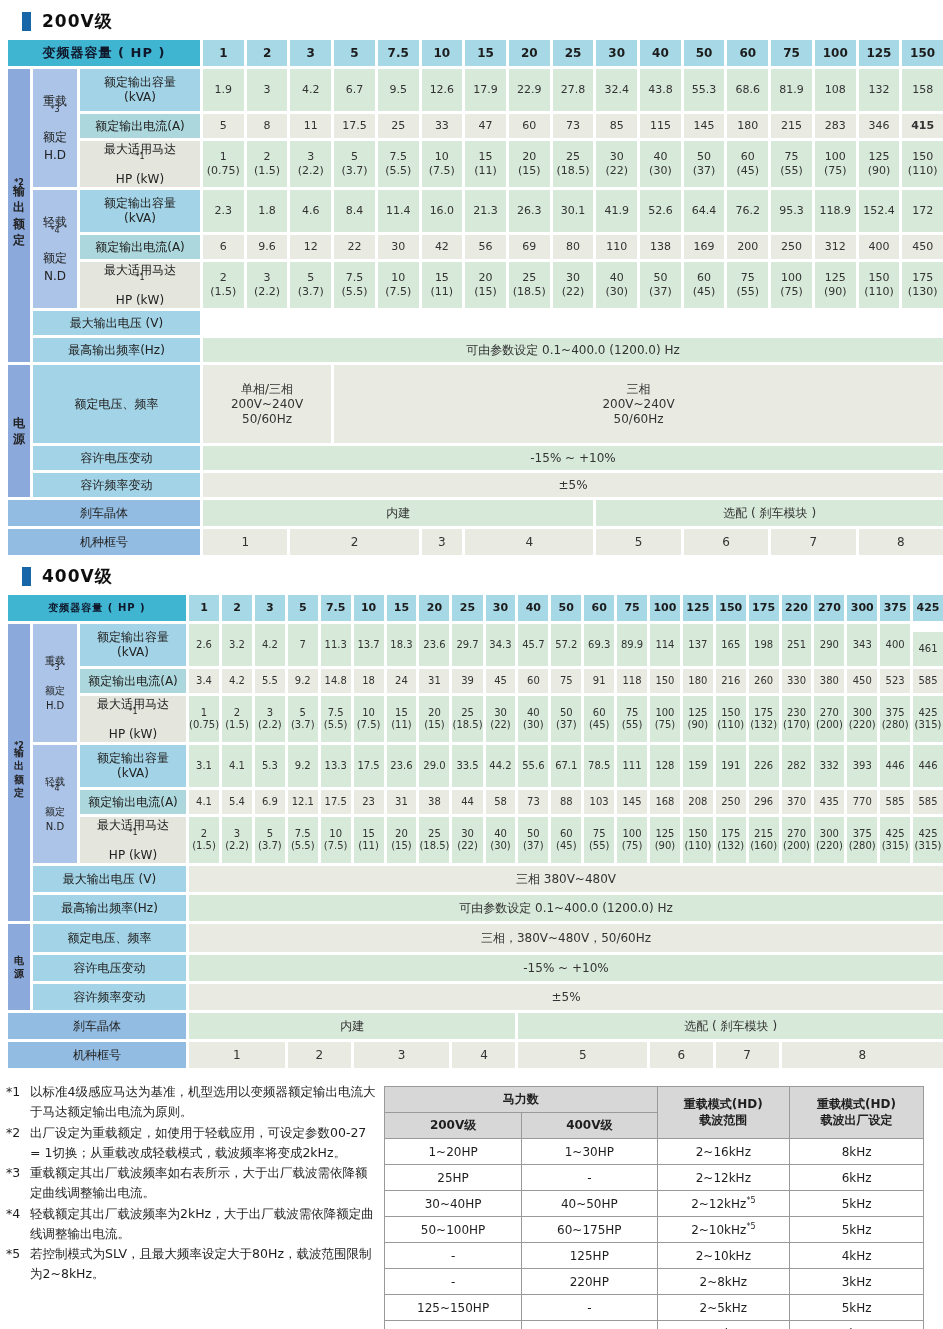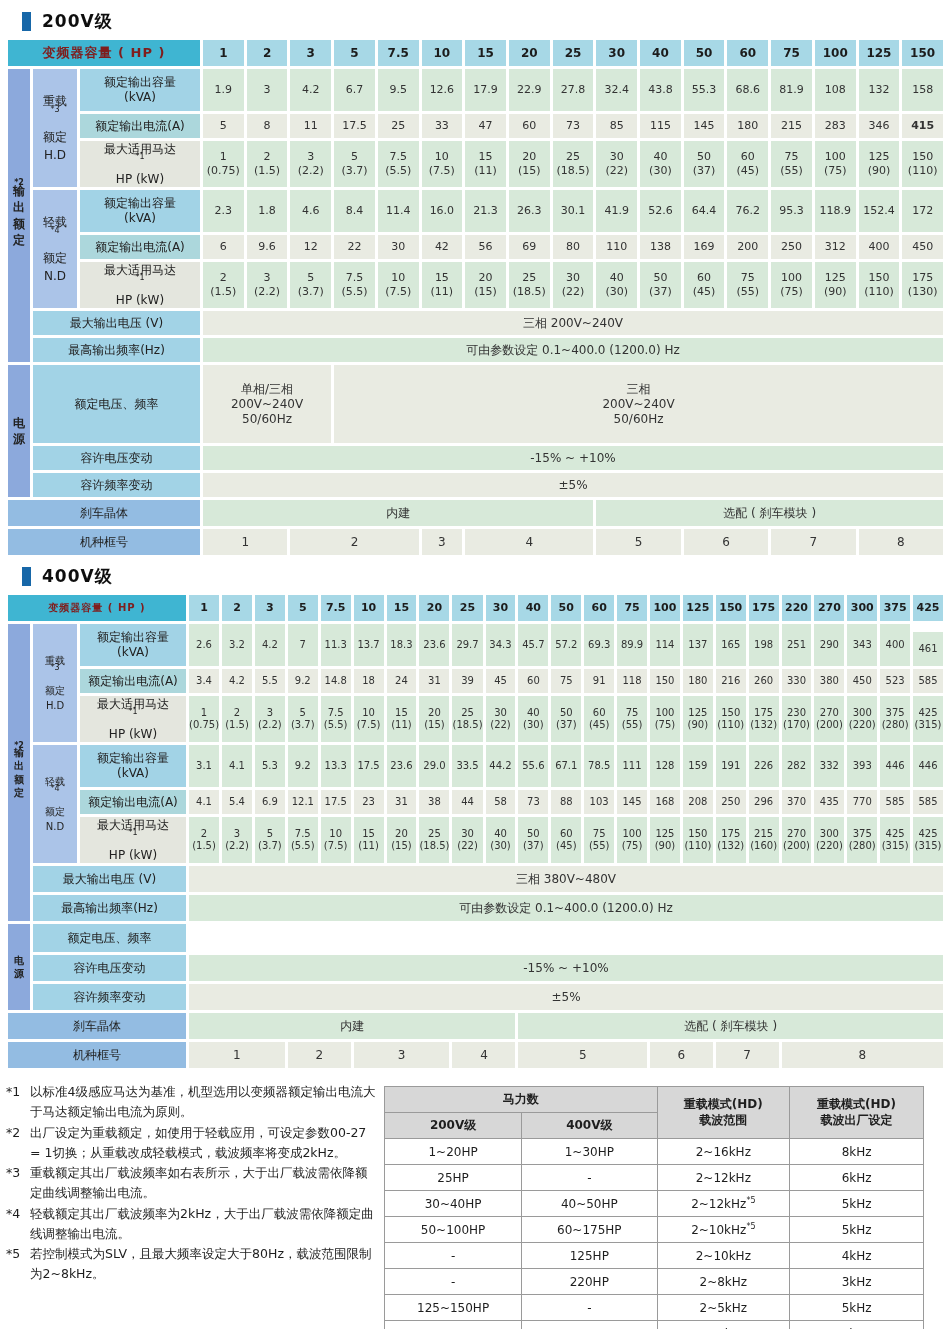--- a/index.html
+++ b/index.html
@@ -10,21 +10,21 @@
   }
   html,body{margin:0;padding:0;}
   body{width:943px;height:1329px;background:#fff;color:var(--ink);
        font-family:"DejaVu Sans","Liberation Sans",sans-serif;overflow:hidden;}
   .sec-title{display:flex;align-items:center;margin:10px 0 7px 22px;}
   .sec-title .sq{width:9px;height:19px;background:var(--titleSq);margin-right:11px;}
   .sec-title .txt{font-size:17px;font-weight:bold;color:#0e0e0e;letter-spacing:1px;}
   .spec{display:grid;gap:3px;margin-left:8px;width:935px;}
   .cell{display:flex;flex-direction:column;align-items:center;justify-content:center;
         text-align:center;font-size:11px;line-height:1.25;color:#333;}
-  .caphead{background:var(--capHeader);color:#7f1d1d;font-weight:bold;font-size:13px;letter-spacing:1px;}
+  .caphead{background:var(--capHeader);color:#0f172a;font-weight:bold;font-size:13px;letter-spacing:1px;}
   .colhead{background:var(--colCell);font-weight:bold;color:#1c1c1c;font-size:12px;}
   .band{background:var(--bandBlue);color:#222;font-size:12px;font-weight:bold;line-height:1.35;}
   .glabel{background:var(--groupLabel);color:#222;font-size:12px;line-height:1.5;}
   .hdr-cyan{background:var(--rowCyan);font-size:12px;color:#222;}
   .hdr-teal{background:var(--rowTeal);font-size:12px;color:#222;}
   .hdr-grayh{background:var(--rowGrayH);font-size:12px;color:#222;}
   .hdr-blue{background:var(--rowBlue);font-size:12px;color:#222;}
   .val-green{background:var(--valGreen);}
   .val-gray{background:var(--valGray);}
   .wide{font-size:12px;}
@@ -188,21 +188,20 @@
     <div class="cell val-green" style="grid-area: 7 / 12;">30<br>(22)</div>
     <div class="cell val-green" style="grid-area: 7 / 13;">40<br>(30)</div>
     <div class="cell val-green" style="grid-area: 7 / 14;">50<br>(37)</div>
     <div class="cell val-green" style="grid-area: 7 / 15;">60<br>(45)</div>
     <div class="cell val-green" style="grid-area: 7 / 16;">75<br>(55)</div>
     <div class="cell val-green" style="grid-area: 7 / 17;">100<br>(75)</div>
     <div class="cell val-green" style="grid-area: 7 / 18;">125<br>(90)</div>
     <div class="cell val-green" style="grid-area: 7 / 19;">150<br>(110)</div>
     <div class="cell val-green" style="grid-area: 7 / 20;">175<br>(130)</div>
     <div class="cell hdr-cyan" style="grid-area: 8 / 2 / auto / span 2;">最大输出电压 (V)</div>
-    <div class="cell wide val-gray" style="grid-area: 8 / 4 / auto / span 17;">三相 200V~240V</div>
     <div class="cell hdr-cyan" style="grid-area: 9 / 2 / auto / span 2;">最高输出频率(Hz)</div>
     <div class="cell wide val-green" style="grid-area: 9 / 4 / auto / span 17;">可由参数设定 0.1~400.0 (1200.0) Hz</div>
     <div class="cell hdr-cyan" style="grid-area: 10 / 2 / auto / span 2;">额定电压、频率</div>
     <div class="cell wide val-gray" style="grid-area: 10 / 4 / auto / span 3;">单相/三相<br>200V~240V<br>50/60Hz</div>
     <div class="cell wide val-gray" style="grid-area: 10 / 7 / auto / span 14;">三相<br>200V~240V<br>50/60Hz</div>
     <div class="cell hdr-cyan" style="grid-area: 11 / 2 / auto / span 2;">容许电压变动</div>
     <div class="cell wide val-green" style="grid-area: 11 / 4 / auto / span 17;">-15% ~ +10%</div>
     <div class="cell hdr-cyan" style="grid-area: 12 / 2 / auto / span 2;">容许频率变动</div>
     <div class="cell wide val-gray" style="grid-area: 12 / 4 / auto / span 17;">±5%</div>
     <div class="cell hdr-blue" style="grid-area: 13 / 1 / auto / span 3;">刹车晶体</div>
@@ -404,20 +403,21 @@
     <div class="cell val-green" style="grid-area: 7 / 22;">270<br>(200)</div>
     <div class="cell val-green" style="grid-area: 7 / 23;">300<br>(220)</div>
     <div class="cell val-green" style="grid-area: 7 / 24;">375<br>(280)</div>
     <div class="cell val-green" style="grid-area: 7 / 25;">425<br>(315)</div>
     <div class="cell val-green" style="grid-area: 7 / 26;">425<br>(315)</div>
     <div class="cell hdr-cyan" style="grid-area: 8 / 2 / auto / span 2;">最大输出电压 (V)</div>
     <div class="cell wide val-gray" style="grid-area: 8 / 4 / auto / span 23;">三相 380V~480V</div>
     <div class="cell hdr-cyan" style="grid-area: 9 / 2 / auto / span 2;">最高输出频率(Hz)</div>
     <div class="cell wide val-green" style="grid-area: 9 / 4 / auto / span 23;">可由参数设定 0.1~400.0 (1200.0) Hz</div>
     <div class="cell hdr-cyan" style="grid-area: 10 / 2 / auto / span 2;">额定电压、频率</div>
+    <div class="cell wide val-gray" style="grid-area: 10 / 4 / auto / span 23;">三相，380V~480V，50/60Hz</div>
     <div class="cell hdr-cyan" style="grid-area: 11 / 2 / auto / span 2;">容许电压变动</div>
     <div class="cell wide val-green" style="grid-area: 11 / 4 / auto / span 23;">-15% ~ +10%</div>
     <div class="cell hdr-cyan" style="grid-area: 12 / 2 / auto / span 2;">容许频率变动</div>
     <div class="cell wide val-gray" style="grid-area: 12 / 4 / auto / span 23;">±5%</div>
     <div class="cell hdr-blue" style="grid-area: 13 / 1 / auto / span 3;">刹车晶体</div>
     <div class="cell wide val-green" style="grid-area: 13 / 4 / auto / span 10;">内建</div>
     <div class="cell wide val-green" style="grid-area: 13 / 14 / auto / span 13;">选配 ( 刹车模块 )</div>
     <div class="cell hdr-blue" style="grid-area: 14 / 1 / auto / span 3;">机种框号</div>
     <div class="cell wide val-gray" style="grid-area: 14 / 4 / auto / span 3;">1</div>
     <div class="cell wide val-gray" style="grid-area: 14 / 7 / auto / span 2;">2</div>

